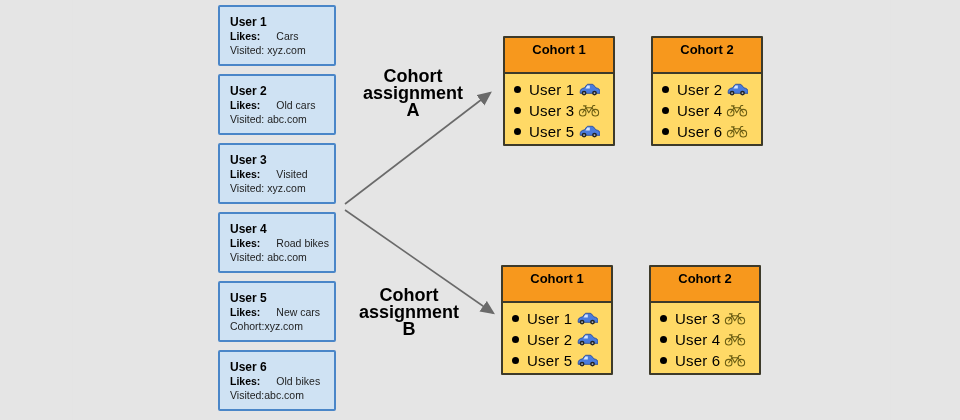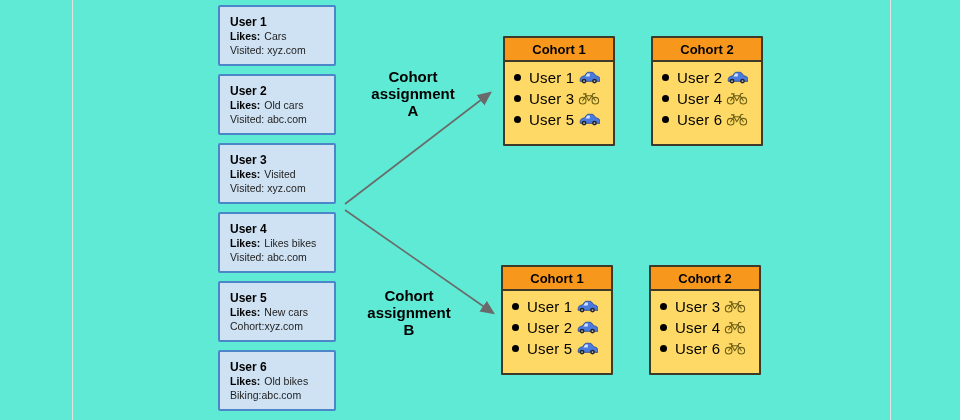--- a/index.html
+++ b/index.html
@@ -3,51 +3,51 @@
 <meta charset="utf-8">
 <style>
   :root{
     --user-card-bg:#cfe2f3; --user-card-border:#4a86c8;
     --cohort-header-bg:#f7981d; --cohort-body-bg:#ffd966; --cohort-border:#3d3a2a;
     --arrow:#6a6a6a; --frame-line:#e4e4e4; --text:#000;
   }
   *{margin:0;padding:0;box-sizing:border-box;}
   html,body{background:#fff;}
   body{font-family:"Liberation Sans", sans-serif; color:var(--text);}
-  .stage{position:relative; width:960px; height:420px; background:#5eead4; overflow:hidden;}
+  .stage{position:relative; width:960px; height:420px; background:#e5e5e5; overflow:hidden;}
   .frame-line{position:absolute; top:0; bottom:0; width:1px; background:var(--frame-line);}
   .frame-line.left{left:72px;}
   .frame-line.right{left:890px;}
 
   
   .users-column{position:absolute; left:218px; top:5px; width:118px; display:flex; flex-direction:column; gap:8px;}
   .user-card{height:61px; background:var(--user-card-bg); border:2px solid var(--user-card-border);
              border-radius:2px; padding:8px 0 0 10px; line-height:1.28;}
   .u-name{font-size:12px; font-weight:bold;}
   .u-line{font-size:10.5px; color:#1d1d1d;}
   .u-bold{font-weight:bold; color:#000;}
-  .likes-value{margin-left:4px;}
+  .likes-value{margin-left:16px;}
 
   
   .arrows{position:absolute; left:0; top:0; pointer-events:none;}
   .arrows line{stroke:var(--arrow); stroke-width:1.6;}
 
   
-  .assignment-label{position:absolute; width:124px; text-align:center; font-size:15px; font-weight:bold; line-height:17px;}
+  .assignment-label{position:absolute; width:124px; text-align:center; font-size:18px; font-weight:bold; line-height:17px;}
   .assignment-label.a{left:351px; top:68px;}
   .assignment-label.b{left:347px; top:287px;}
 
   
   .cohort-box{position:absolute; width:112px; height:110px; background:var(--cohort-body-bg);
               border:2px solid var(--cohort-border); border-radius:1px;}
   .cohort-box.a1{left:503px; top:36px;}
   .cohort-box.a2{left:651px; top:36px;}
   .cohort-box.b1{left:501px; top:265px;}
   .cohort-box.b2{left:649px; top:265px;}
-  .cohort-header{height:24px; line-height:24px; text-align:center; font-size:13px; font-weight:bold;
+  .cohort-header{height:36px; line-height:24px; text-align:center; font-size:13px; font-weight:bold;
                  background:var(--cohort-header-bg); border-bottom:2px solid var(--cohort-border);}
   .cohort-list{list-style:none; padding:5px 4px 0 9px;}
   .cohort-item{display:flex; align-items:center; height:21px; font-size:15px; white-space:nowrap;}
   .bullet{width:7px; height:7px; border-radius:50%; background:#000; margin-right:8px; flex:0 0 auto;}
   .item-label{letter-spacing:0.2px;}
   .icon{display:none; width:22px; height:15px; margin-left:4px;}
   .icon svg{width:100%; height:100%; display:block;}
   .cohort-item[data-icon="car"] .car-icon{display:inline-block;}
   .cohort-item[data-icon="bike"] .bike-icon{display:inline-block;}
 </style>
@@ -69,32 +69,32 @@
       <div class="u-line"><span class="u-bold">Likes:</span><span class="likes-value">Old cars</span></div>
       <div class="u-line">Visited: abc.com</div>
     </div>
     <div class="user-card">
       <div class="u-name">User 3</div>
       <div class="u-line"><span class="u-bold">Likes:</span><span class="likes-value">Visited</span></div>
       <div class="u-line">Visited: xyz.com</div>
     </div>
     <div class="user-card">
       <div class="u-name">User 4</div>
-      <div class="u-line"><span class="u-bold">Likes:</span><span class="likes-value">Likes bikes</span></div>
+      <div class="u-line"><span class="u-bold">Likes:</span><span class="likes-value">Road bikes</span></div>
       <div class="u-line">Visited: abc.com</div>
     </div>
     <div class="user-card">
       <div class="u-name">User 5</div>
       <div class="u-line"><span class="u-bold">Likes:</span><span class="likes-value">New cars</span></div>
       <div class="u-line">Cohort:xyz.com</div>
     </div>
     <div class="user-card">
       <div class="u-name">User 6</div>
       <div class="u-line"><span class="u-bold">Likes:</span><span class="likes-value">Old bikes</span></div>
-      <div class="u-line">Biking:abc.com</div>
+      <div class="u-line">Visited:abc.com</div>
     </div>
   </div>
 
   <svg class="arrows" width="960" height="420" viewBox="0 0 960 420">
     <defs>
       <marker id="ah" markerWidth="10" markerHeight="9" refX="7.5" refY="4" orient="auto">
         <path d="M0,0 L9,4 L0,8 z" fill="var(--arrow)"></path>
       </marker>
     </defs>
     <line x1="345" y1="204" x2="490" y2="93" marker-end="url(#ah)"></line>

